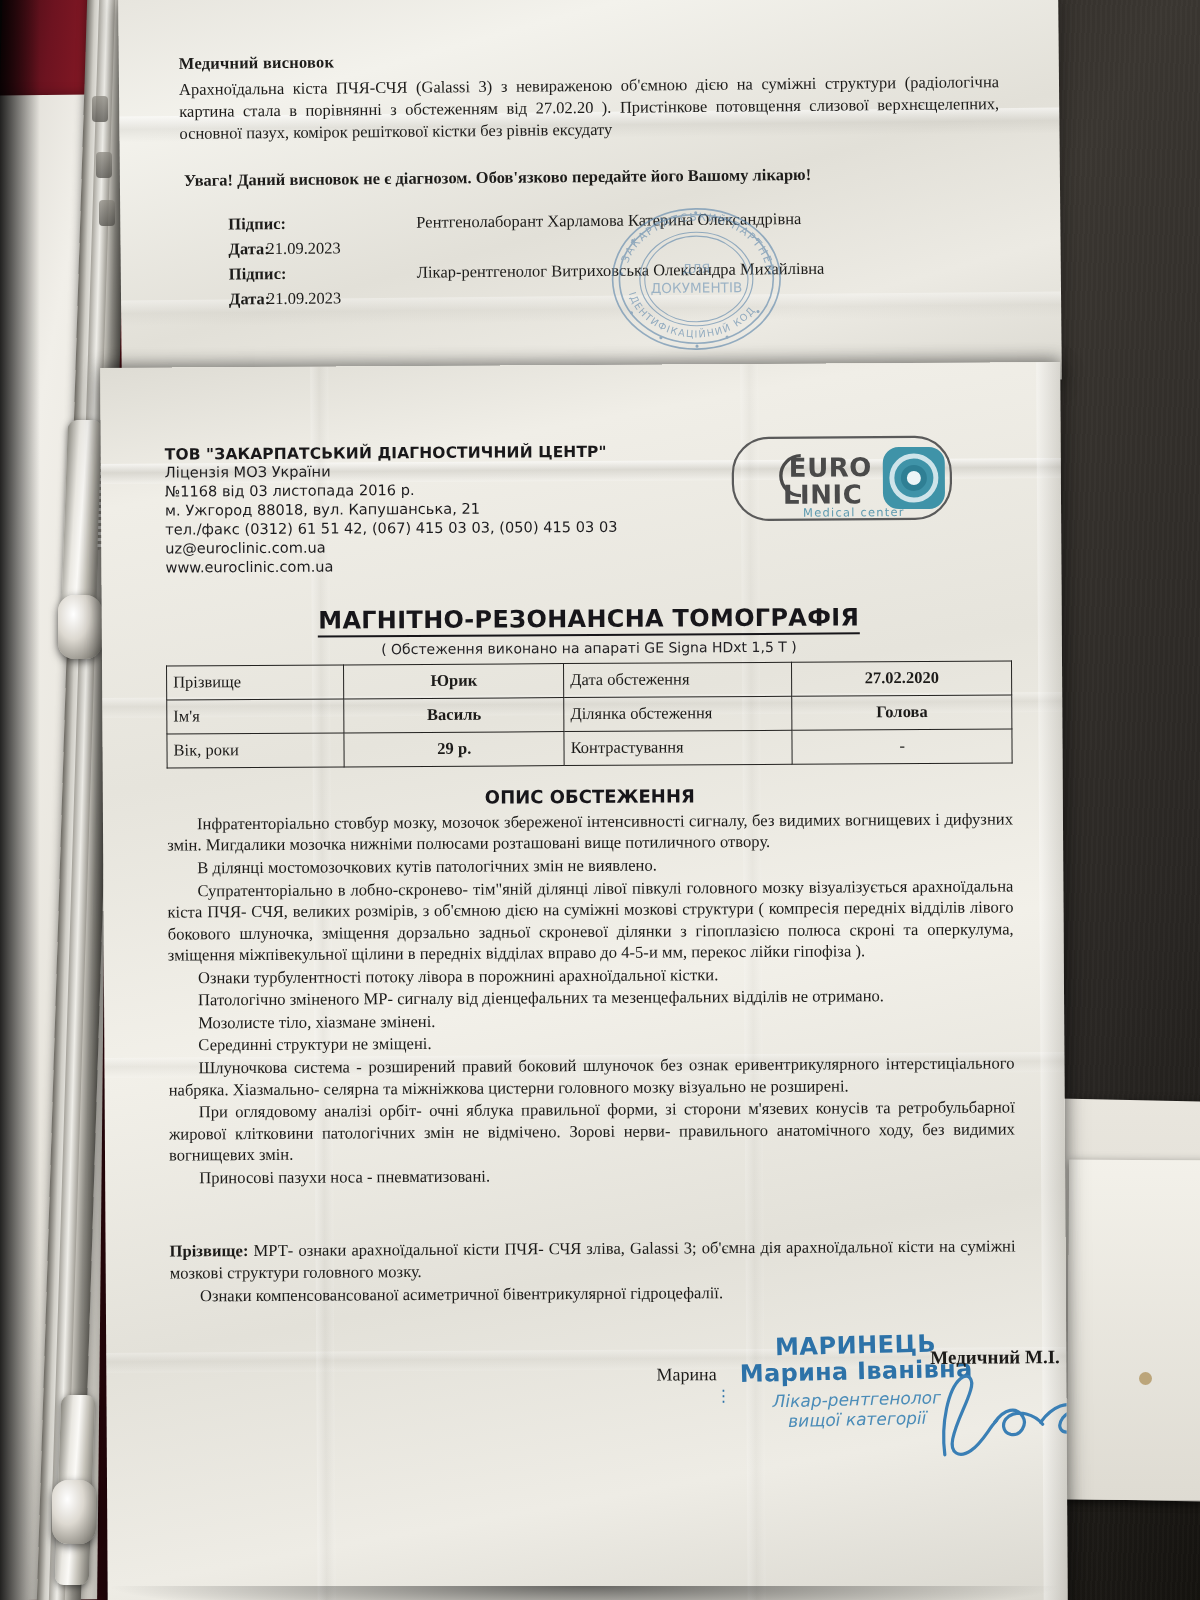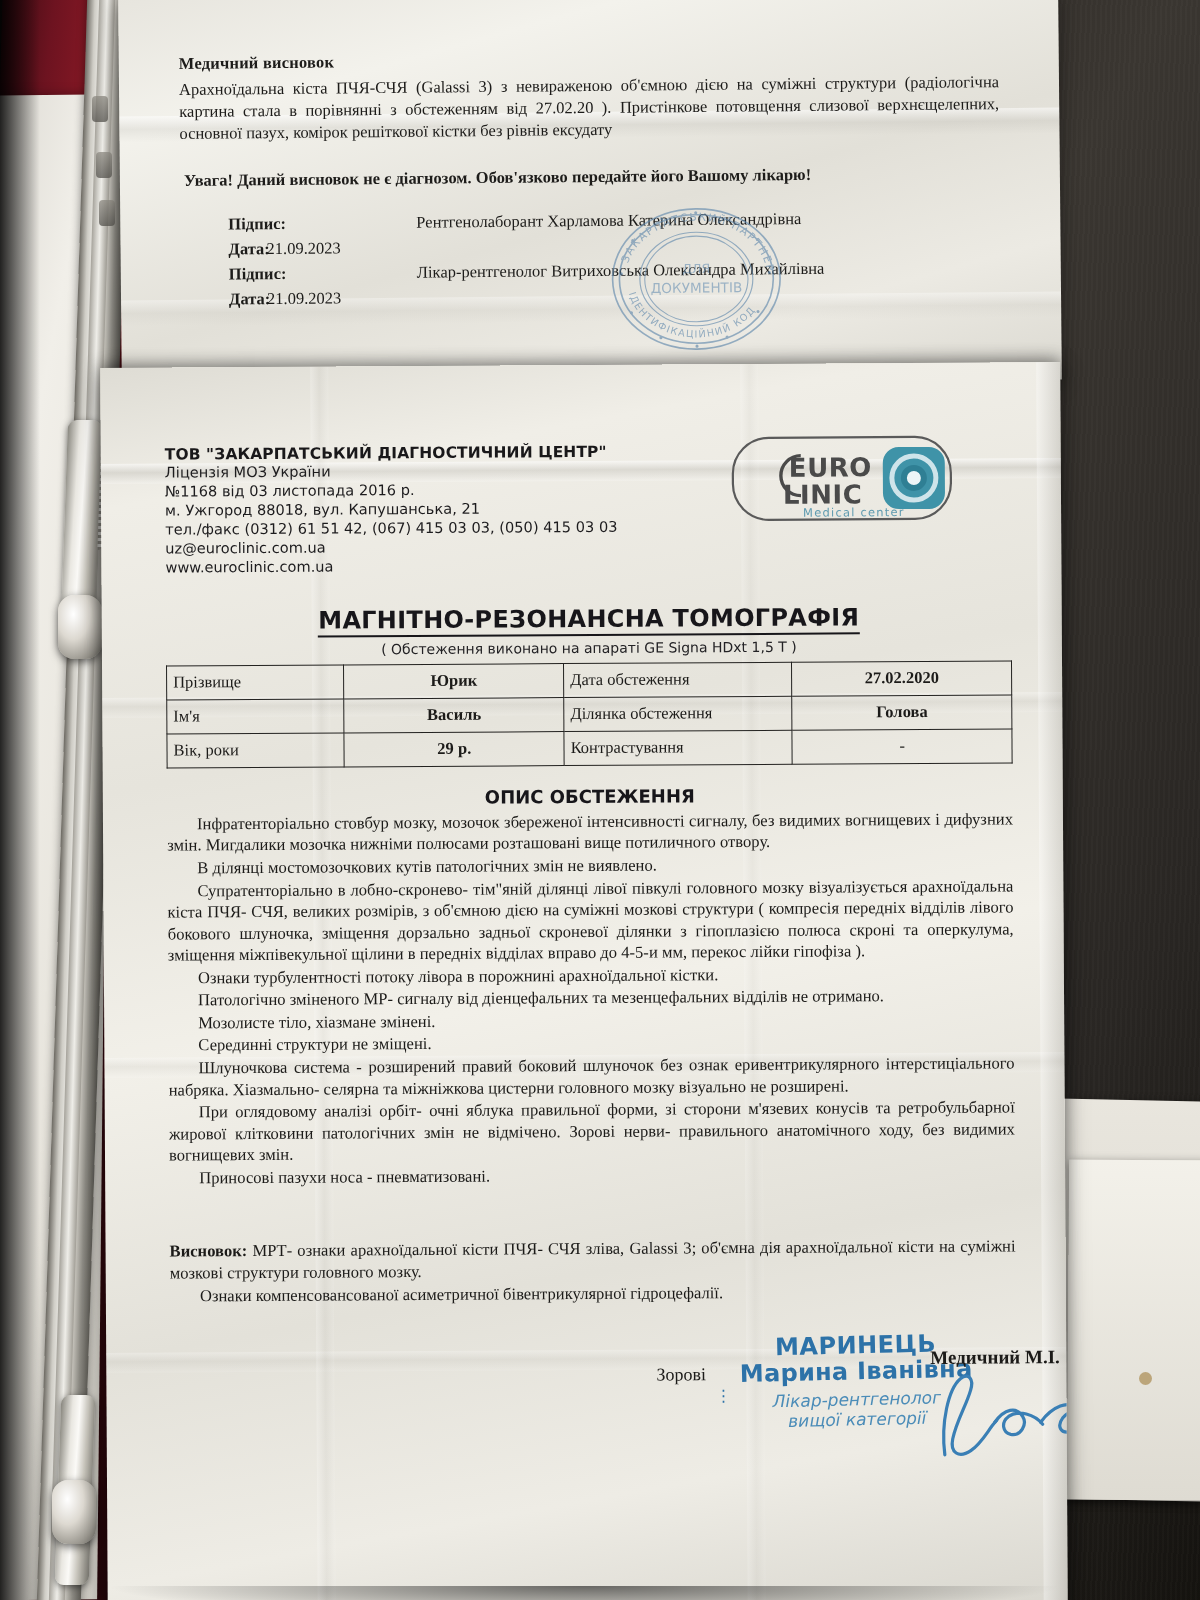--- a/index.html
+++ b/index.html
@@ -370,26 +370,26 @@
     <p class="para">Супратенторіально в лобно-скронево- тім"яній ділянці лівої півкулі головного мозку візуалізується арахноїдальна кіста ПЧЯ- СЧЯ, великих розмірів, з об'ємною дією на суміжні мозкові структури ( компресія передніх відділів лівого бокового шлуночка, зміщення дорзально задньої скроневої ділянки з гіпоплазією полюса скроні та оперкулума, зміщення міжпівекульної щілини в передніх відділах вправо до 4-5-и мм, перекос лійки гіпофіза ).</p>
     <p class="para">Ознаки турбулентності потоку лівора в порожнині арахноїдальної кістки.</p>
     <p class="para">Патологічно зміненого МР- сигналу від діенцефальних та мезенцефальних відділів не отримано.</p>
     <p class="para">Мозолисте тіло, хіазмане змінені.</p>
     <p class="para">Серединні структури не зміщені.</p>
     <p class="para">Шлуночкова система - розширений правий боковий шлуночок без ознак еривентрикулярного інтерстиціального набряка. Хіазмально- селярна та міжніжкова цистерни головного мозку візуально не розширені.</p>
     <p class="para">При оглядовому аналізі орбіт- очні яблука правильної форми, зі сторони м'язевих конусів та ретробульбарної жирової клітковини патологічних змін не відмічено. Зорові нерви- правильного анатомічного ходу, без видимих вогнищевих змін.</p>
     <p class="para">Приносові пазухи носа - пневматизовані.</p>
 
     <div class="concl-block">
-      <p class="concl"><b>Висновок:</b><span> МРТ- ознаки арахноїдальної кісти ПЧЯ- СЧЯ зліва, Galassi 3; об'ємна дія арахноїдальної кісти на суміжні мозкові структури головного мозку.</span></p>
+      <p class="concl"><b>Прізвище:</b><span> МРТ- ознаки арахноїдальної кісти ПЧЯ- СЧЯ зліва, Galassi 3; об'ємна дія арахноїдальної кісти на суміжні мозкові структури головного мозку.</span></p>
       <p class="para">Ознаки компенсовансованої асиметричної бівентрикулярної гідроцефалії.</p>
     </div>
 
     <div class="sig-area">
-      <div class="lbl-likar">Зорові</div>
+      <div class="lbl-likar">Марина</div>
 
       <div class="stamp-blue">
         <div class="sb-l1">МАРИНЕЦЬ</div>
         <div class="sb-l2">Марина Іванівна</div>
         <div class="sb-l3">Лікар-рентгенолог</div>
         <div class="sb-l4">вищої категорії</div>
       </div>
       <div class="sb-dots">⋮</div>
 
       <div class="name-right">Медичний М.І.</div>

